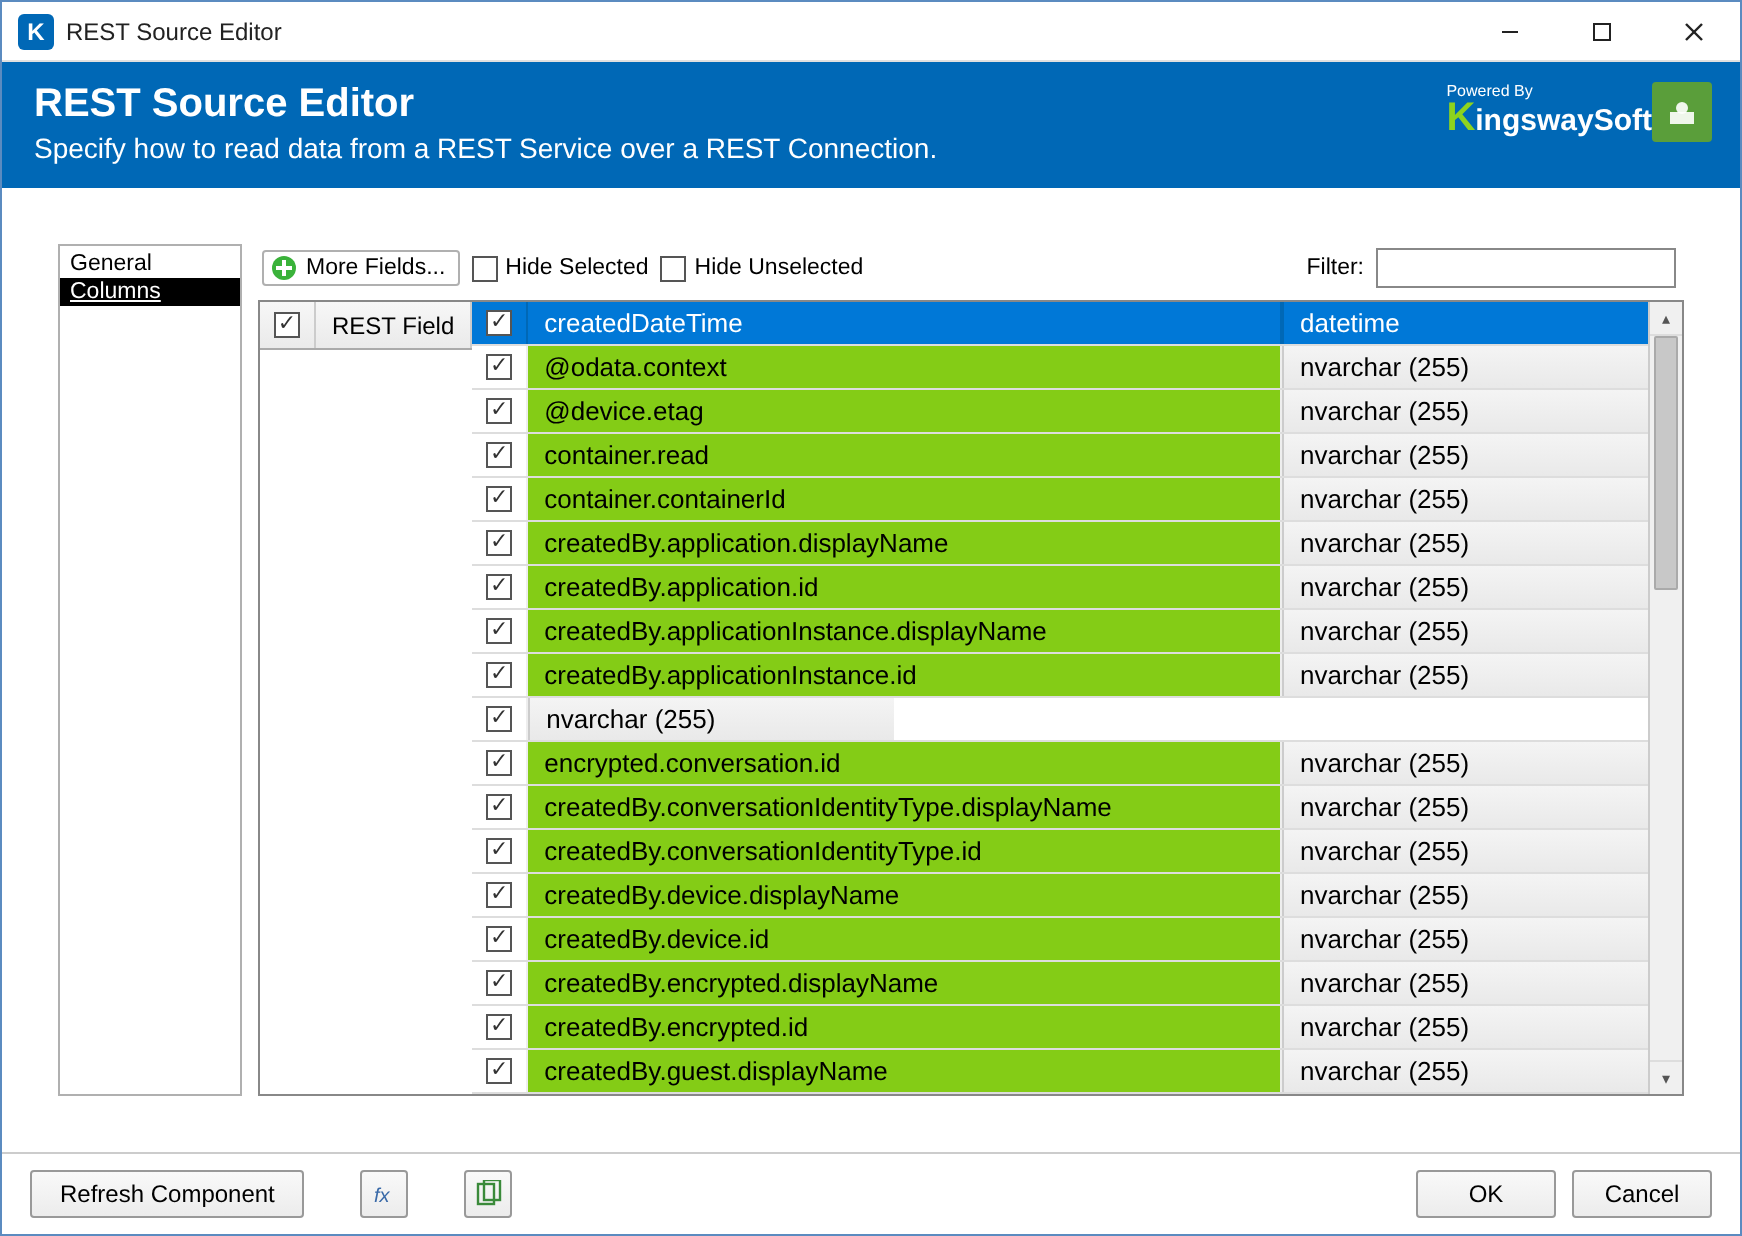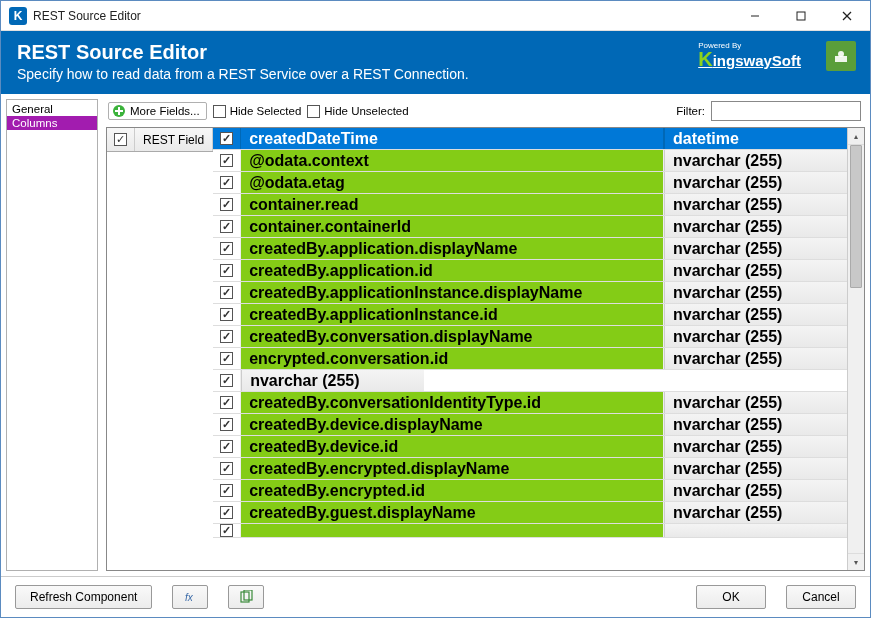--- a/index.html
+++ b/index.html
@@ -74,59 +74,60 @@
       font-size: 20px;
       font-weight: bold;
       margin-bottom: 2px;
     }
     .header-subtitle {
       font-size: 14px;
     }
     .header-logos {
       display: flex;
       align-items: center;
-      gap: 25px;
+      gap: 0;
     }
     .ks-logo {
       display: flex;
       align-items: baseline;
       color: #fff;
       font-weight: bold;
     }
     .ks-logo .pb { font-size:8px; font-weight:normal; color:#fff; margin-bottom:-2px;}
-    .ks-logo .ks { font-size:15px;text-decoration:underline; }
+    .ks-logo .ks { font-size:15px; }
     .ks-logo .ks .k { color:#8dd31e; font-size:20px; font-weight:bold;}
     .sq-logo {
       width: 30px;
       height: 30px;
       background: #5a9e3a;
       border-radius: 2px;
       display:flex;align-items:center;justify-content:center;
     }
     .content {
       flex: 1;
       display: flex;
-      padding: 5px;
+      padding: 28px;
       gap: 8px;
       min-height: 0;
     }
     .sidebar {
       width: 92px;
       border: 1px solid #b0b0b0;
       background: #fff;
       padding-top: 2px;
     }
     .sidebar-item {
       font-size: 11.5px;
       padding: 1px 5px;
       cursor: default;
     }
     .sidebar-item.selected {
-      background: #a21caf;
+      background: #000000;
       color: #fff;
+      text-decoration: underline;
     }
     .main {
       flex: 1;
       display: flex;
       flex-direction: column;
       min-width: 0;
     }
     .toolbar {
       display: flex;
       align-items: center;
@@ -220,23 +221,22 @@
     }
     .chk.on::after { content:"✓"; color:#333; font-size:11px; line-height:1;}
     .grid-body {
       flex:1;
       overflow:hidden;
     }
     .row {
       display:flex;
       height: 22px;
       align-items:center;
-      font-size: 16px;
+      font-size: 13px;
       border-bottom: 1px solid #ddd;
-      font-weight: bold;
     }
     .row .cell-check {
       width: 28px;
       display:flex;align-items:center;justify-content:center;
       border-right:1px solid #eee;
       height:100%;
       background:#fff;
     }
     .row .cell-field {
       flex:1;
@@ -289,35 +289,36 @@
       height:35%;
       background:#c8c8c8;
       border:1px solid #aaa;
       border-radius:1px;
     }
     .footer {
       border-top: 1px solid #ccc;
       padding: 8px 14px;
       display:flex;
       align-items:center;
-      gap:20px;
+      gap:8px;
       background:#fff;
     }
     .btn {
       border: 1px solid #999;
       background: linear-gradient(#f9f9f9,#ececec);
       font-size: 12px;
       height: 24px;
       padding: 0 14px;
       border-radius: 2px;
       display:flex;align-items:center;justify-content:center;
     }
     .btn.small {
-      width: 36px;
+      width: 24px;
       padding: 0;
+      margin-left: 20px;
     }
     .footer-spacer { flex:1; }
   </style>
 </head>
 <body>
 
 <div class="window">
 
   <div class="titlebar">
     <div class="titlebar-icon">K</div>
@@ -417,21 +418,21 @@
                 <div class="cell-check">
                   <div class="chk on"></div>
                 </div>
                 <div class="cell-field">@odata.context</div>
                 <div class="cell-type">nvarchar (255)</div>
               </div>
               <div class="row">
                 <div class="cell-check">
                   <div class="chk on"></div>
                 </div>
-                <div class="cell-field">@odata.etag</div>
+                <div class="cell-field">@device.etag</div>
                 <div class="cell-type">nvarchar (255)</div>
               </div>
               <div class="row">
                 <div class="cell-check">
                   <div class="chk on"></div>
                 </div>
                 <div class="cell-field">container.read</div>
                 <div class="cell-type">nvarchar (255)</div>
               </div>
               <div class="row">
@@ -466,34 +467,34 @@
                 <div class="cell-check">
                   <div class="chk on"></div>
                 </div>
                 <div class="cell-field">createdBy.applicationInstance.id</div>
                 <div class="cell-type">nvarchar (255)</div>
               </div>
               <div class="row">
                 <div class="cell-check">
                   <div class="chk on"></div>
                 </div>
-                <div class="cell-field">createdBy.conversation.displayName</div>
                 <div class="cell-type">nvarchar (255)</div>
               </div>
               <div class="row">
                 <div class="cell-check">
                   <div class="chk on"></div>
                 </div>
                 <div class="cell-field">encrypted.conversation.id</div>
                 <div class="cell-type">nvarchar (255)</div>
               </div>
               <div class="row">
                 <div class="cell-check">
                   <div class="chk on"></div>
                 </div>
+                <div class="cell-field">createdBy.conversationIdentityType.displayName</div>
                 <div class="cell-type">nvarchar (255)</div>
               </div>
               <div class="row">
                 <div class="cell-check">
                   <div class="chk on"></div>
                 </div>
                 <div class="cell-field">createdBy.conversationIdentityType.id</div>
                 <div class="cell-type">nvarchar (255)</div>
               </div>
               <div class="row">

